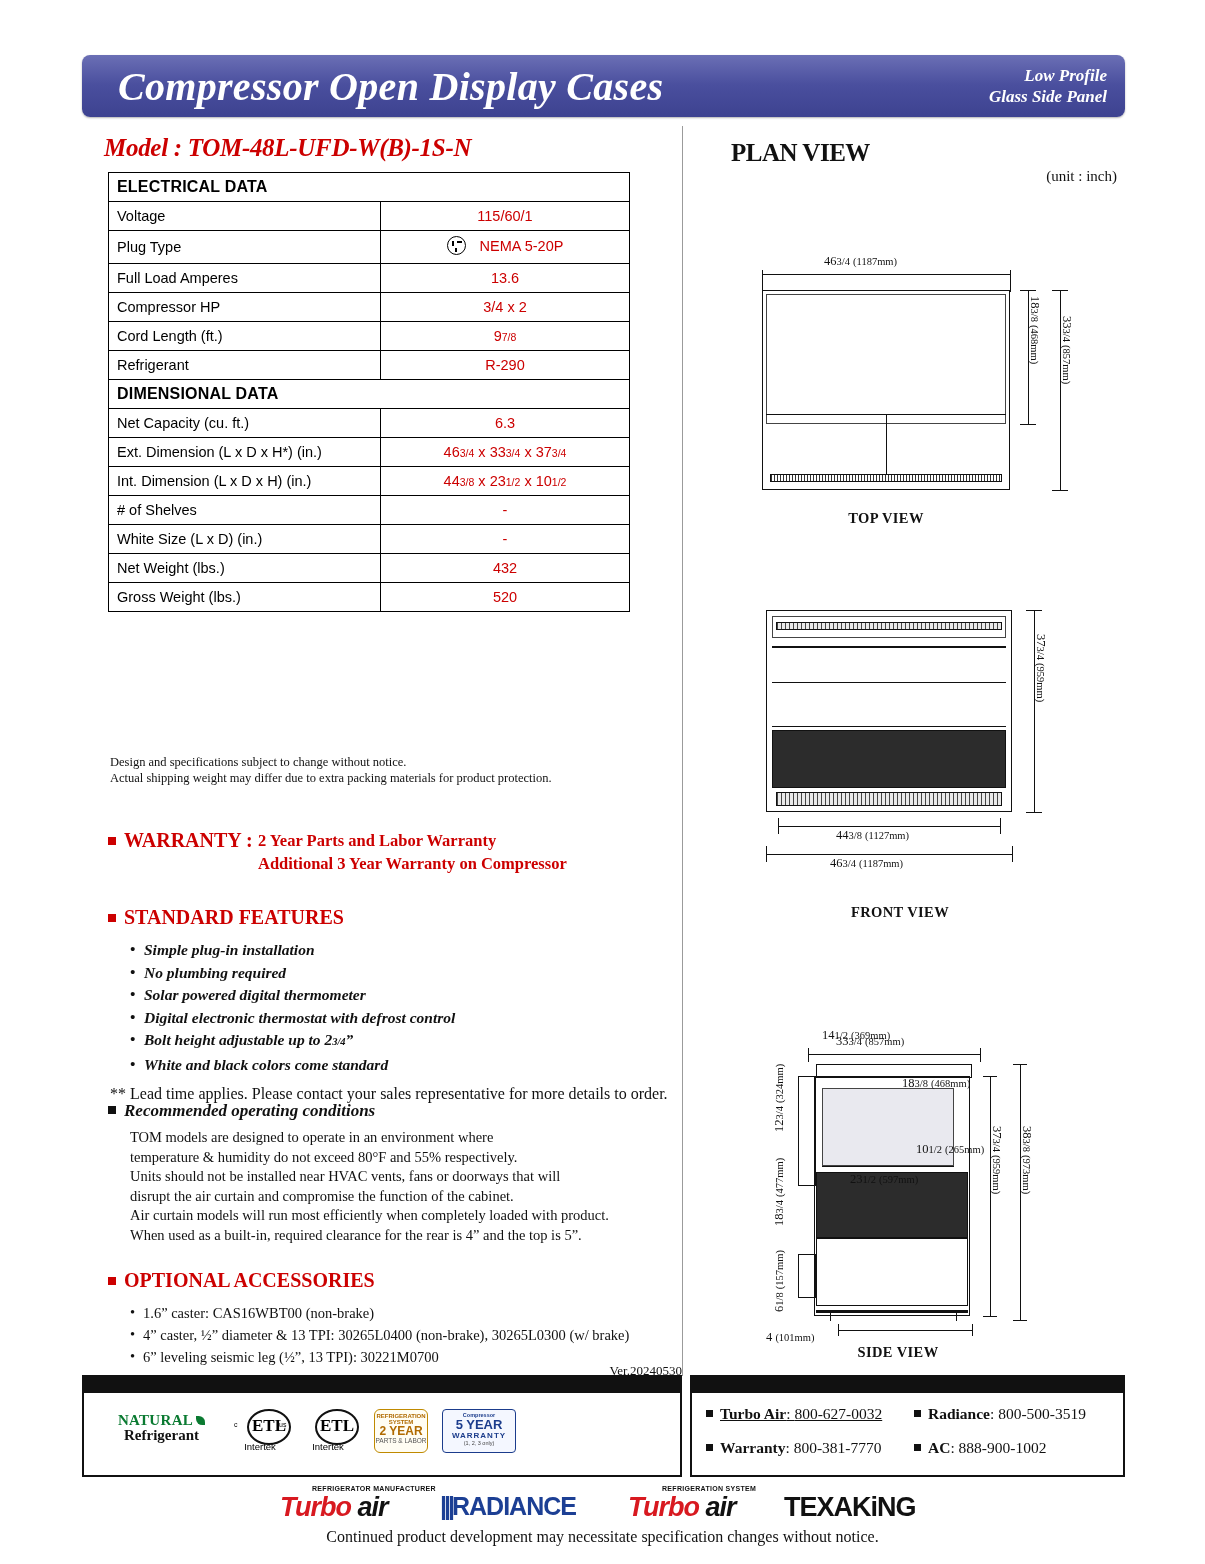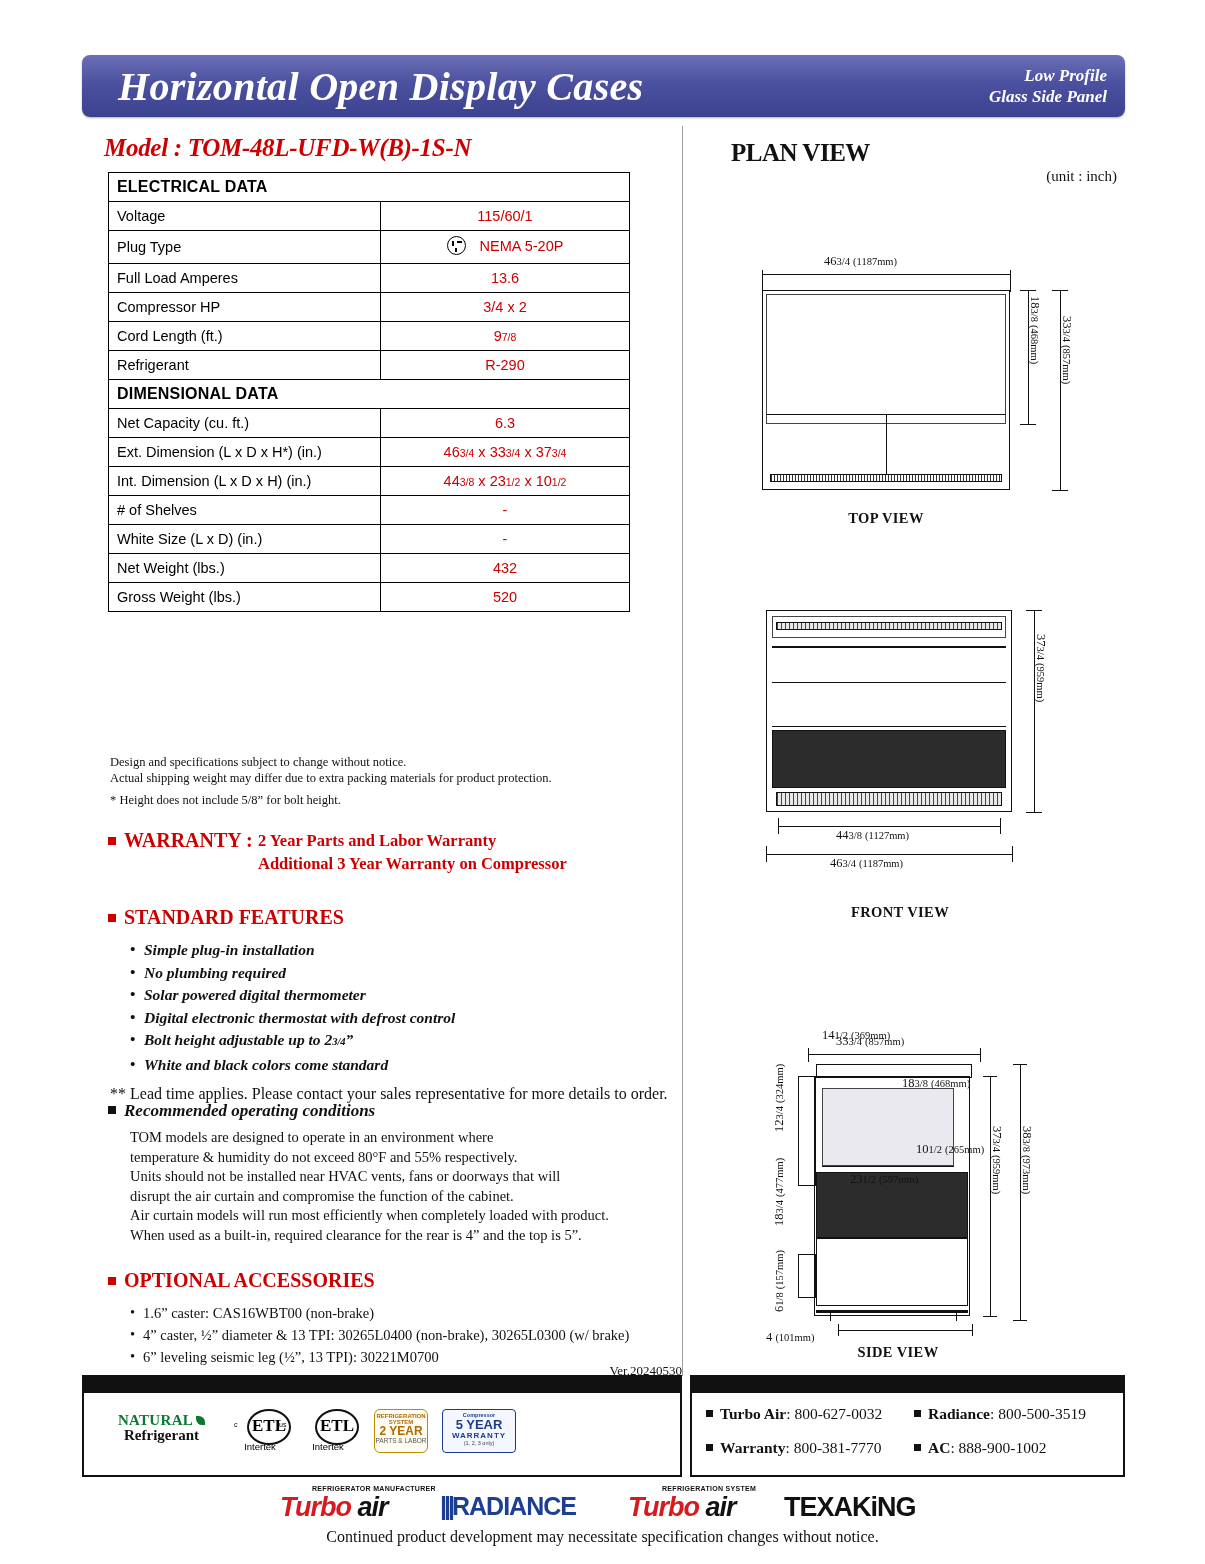--- a/index.html
+++ b/index.html
@@ -238,21 +238,21 @@
     position:absolute;left:0;top:1528px;width:1205px;text-align:center;
     font-family:"Liberation Serif", serif;font-size:16px;color:#111;
   }
 </style>
 </head>
 <body>
 
 <div class="page">
 
   <div class="header">
-    <div class="header-title">Horizontal Open Display Cases</div>
+    <div class="header-title">Compressor Open Display Cases</div>
     <div class="header-sub">
       <div>Low Profile</div>
       <div>Glass Side Panel</div>
     </div>
   </div>
 
   <div class="vdivider"></div>
 
   <div class="leftcol">
 
@@ -324,21 +324,20 @@
       <tr>
         <td class="lbl">Gross Weight (lbs.)</td>
         <td class="val">520</td>
       </tr>
     </tbody>
       </table>
 
     <div class="notes">
       <div>Design and specifications subject to change without notice.</div>
       <div>Actual shipping weight may differ due to extra packing materials for product protection.</div>
-      <div class="n3">* Height does not include 5/8” for bolt height.</div>
     </div>
 
     <div class="warranty">
       <span class="bullet-sq"></span><span class="warranty-label">WARRANTY :</span>
       <div class="warranty-text">
         <div>2 Year Parts and Labor Warranty</div>
         <div>Additional 3 Year Warranty on Compressor</div>
       </div>
     </div>
 
@@ -558,21 +557,21 @@
       <div class="t0">Compressor</div>
       <div class="t1">5 YEAR</div>
       <div class="t2">WARRANTY</div>
       <div class="t3">(1, 2, 3 only)</div>
     </div>
   </div>
 
   <div class="footer-right">
     <div class="footer-right-top"></div>
 
-    <div class="contact" style="left:14px;top:28px;">
+    <div class="contact" style="left:14px;top:28px;text-decoration:underline;">
       <span class="csq"></span><b>Turbo Air</b>: <span>800-627-0032</span>
     </div>
     <div class="contact" style="left:222px;top:28px;">
       <span class="csq"></span><b>Radiance</b>: <span>800-500-3519</span>
     </div>
     <div class="contact" style="left:14px;top:62px;">
       <span class="csq"></span><b>Warranty</b>: <span>800-381-7770</span>
     </div>
     <div class="contact" style="left:222px;top:62px;">
       <span class="csq"></span><b>AC</b>: <span>888-900-1002</span>

